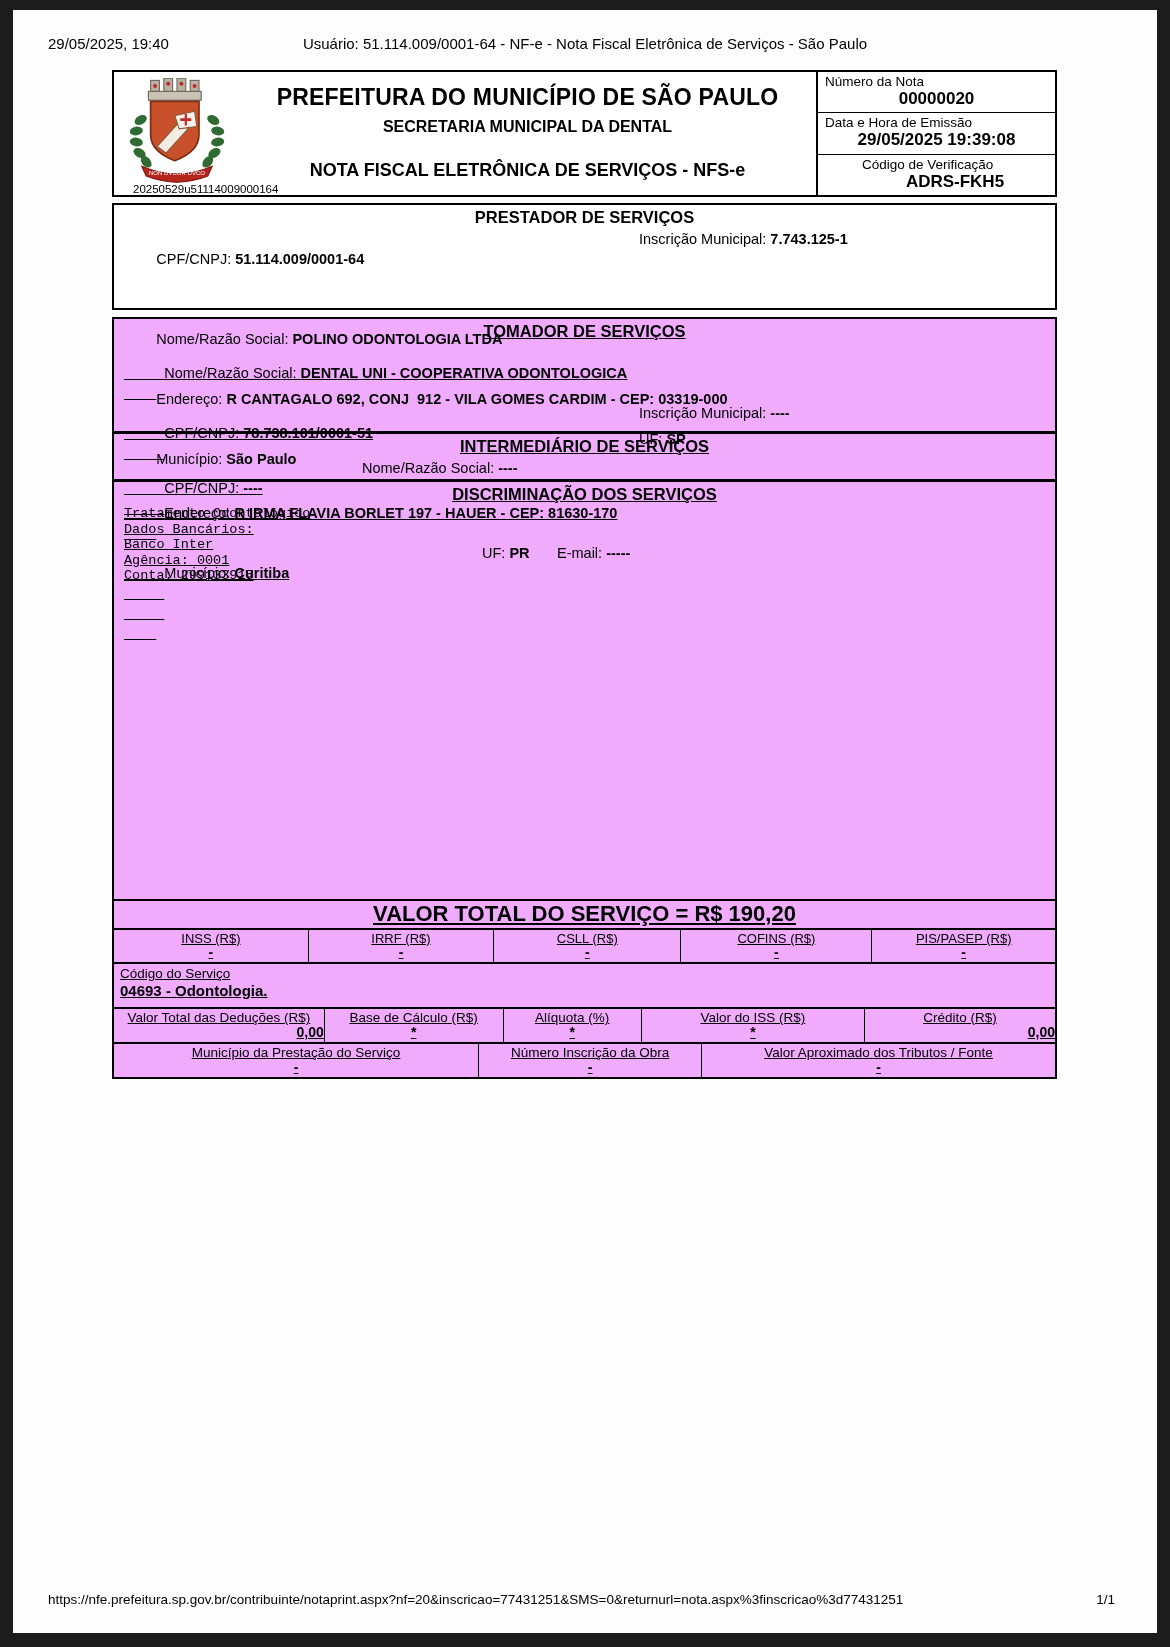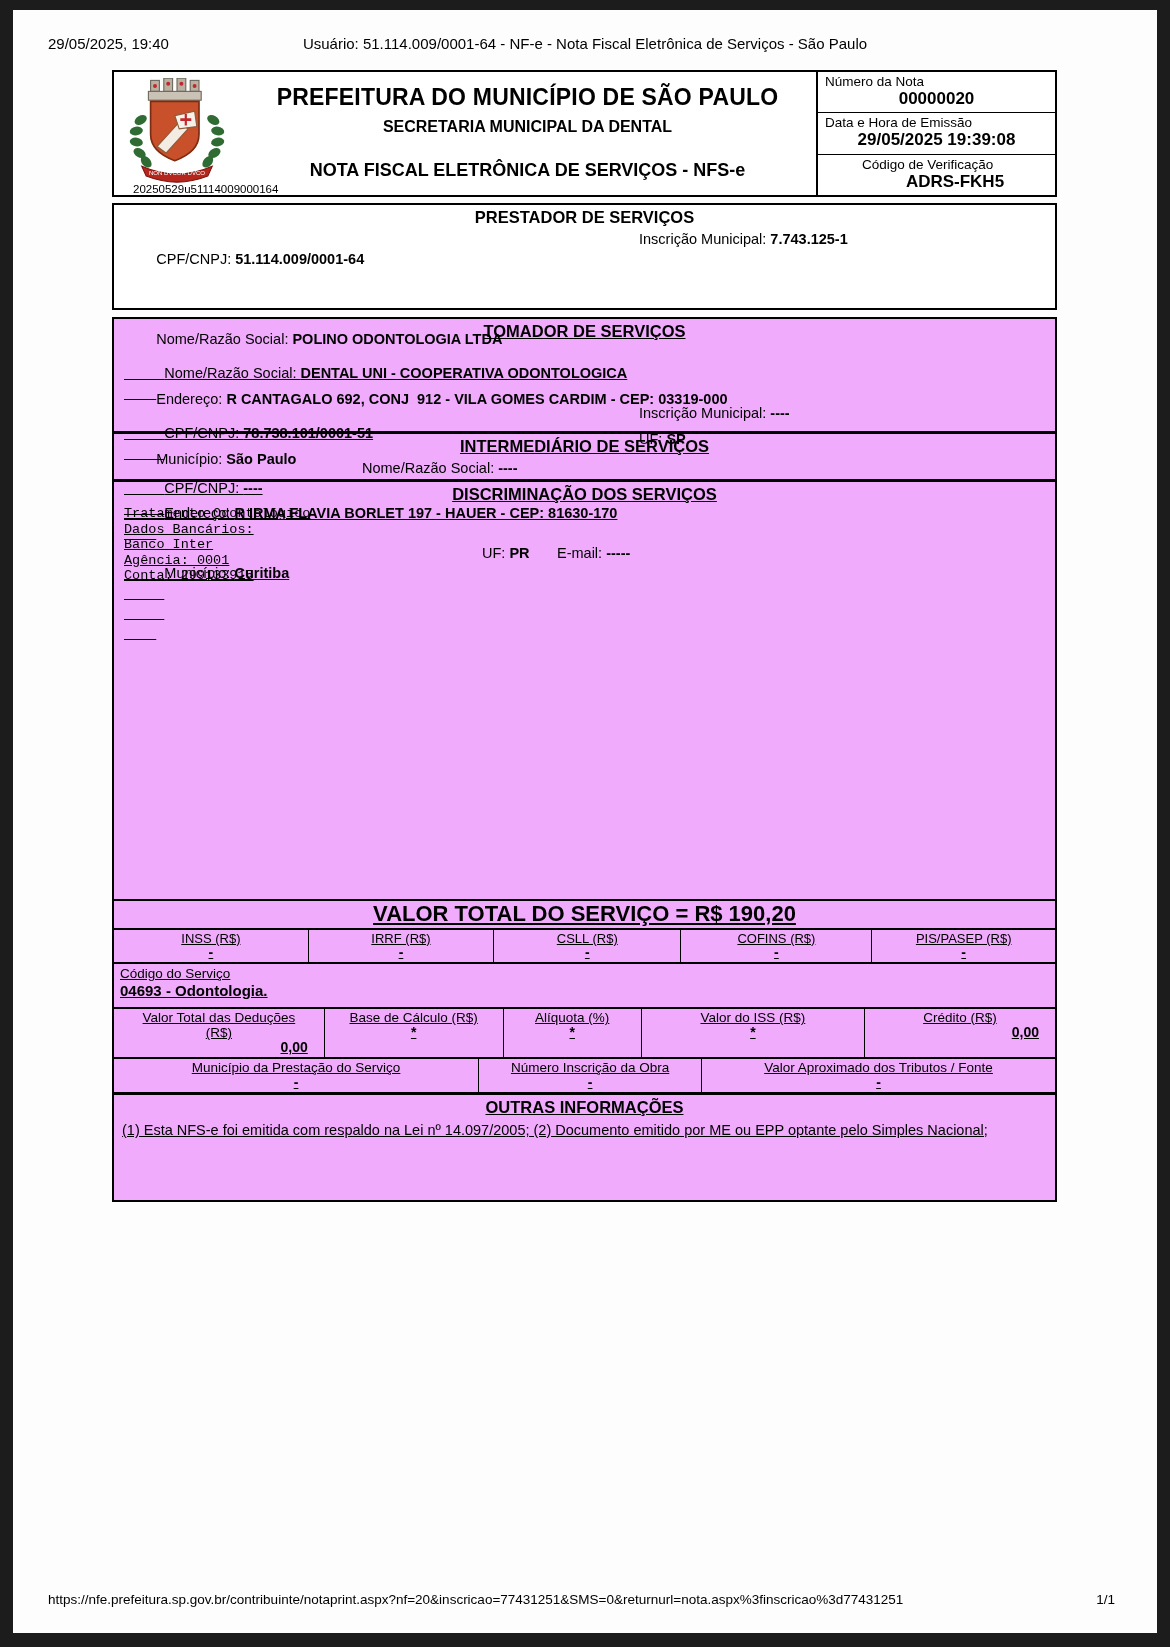--- a/index.html
+++ b/index.html
@@ -64,21 +64,21 @@
   .tx-lbl{font-size:13px;}
   .tx-val{font-weight:bold;font-size:14px;line-height:13px;padding-bottom:2px;}
 
   .codigo{padding:2px 0 7px 6px;}
   .codigo .lbl{font-size:13.5px;}
   .codigo .val{font-size:15px;font-weight:bold;line-height:19px;}
 
   .gridded{display:grid;}
   .ded{grid-template-columns:22.4% 19% 14.7% 23.7% 20.2%;}
   .ext{grid-template-columns:38.8% 23.7% 37.5%;}
-  .cell{border-right:1px solid #000;text-align:center;padding:1px 16px 2px;box-sizing:border-box;}
+  .cell{border-right:1px solid #000;text-align:center;padding:1px 0 2px;box-sizing:border-box;}
   .gridded .cell:last-child{border-right:none;}
   .cell .lbl{font-size:13.5px;}
   .cell .val{font-size:14px;font-weight:bold;line-height:15px;}
   .cell .val.r{text-align:right;}
 
   .outras{min-height:105px;}
   .outras-text{font-size:14.5px;padding:2px 8px 6px;text-align:justify;line-height:19px;}
 </style>
 </head>
 <body>
@@ -274,24 +274,20 @@
         <div class="cell">
             <div class="lbl">Número Inscrição da Obra</div>
             <div class="val">-</div>
           </div>
         <div class="cell">
             <div class="lbl">Valor Aproximado dos Tributos / Fonte</div>
             <div class="val">-</div>
           </div>
       </div>
 
-      <div class="outras sep3">
-        <div class="sec-title">OUTRAS INFORMAÇÕES</div>
-        <div class="outras-text">(1) Esta NFS-e foi emitida com respaldo na Lei nº 14.097/2005; (2) Documento emitido por ME ou EPP optante pelo Simples Nacional;</div>
-      </div>
 
     </div>
   </div>
 
   <div class="print-url">https://nfe.prefeitura.sp.gov.br/contribuinte/notaprint.aspx?nf=20&amp;inscricao=77431251&amp;SMS=0&amp;returnurl=nota.aspx%3finscricao%3d77431251</div>
   <div class="print-page">1/1</div>
 
 </div>
 
 </body></html>

